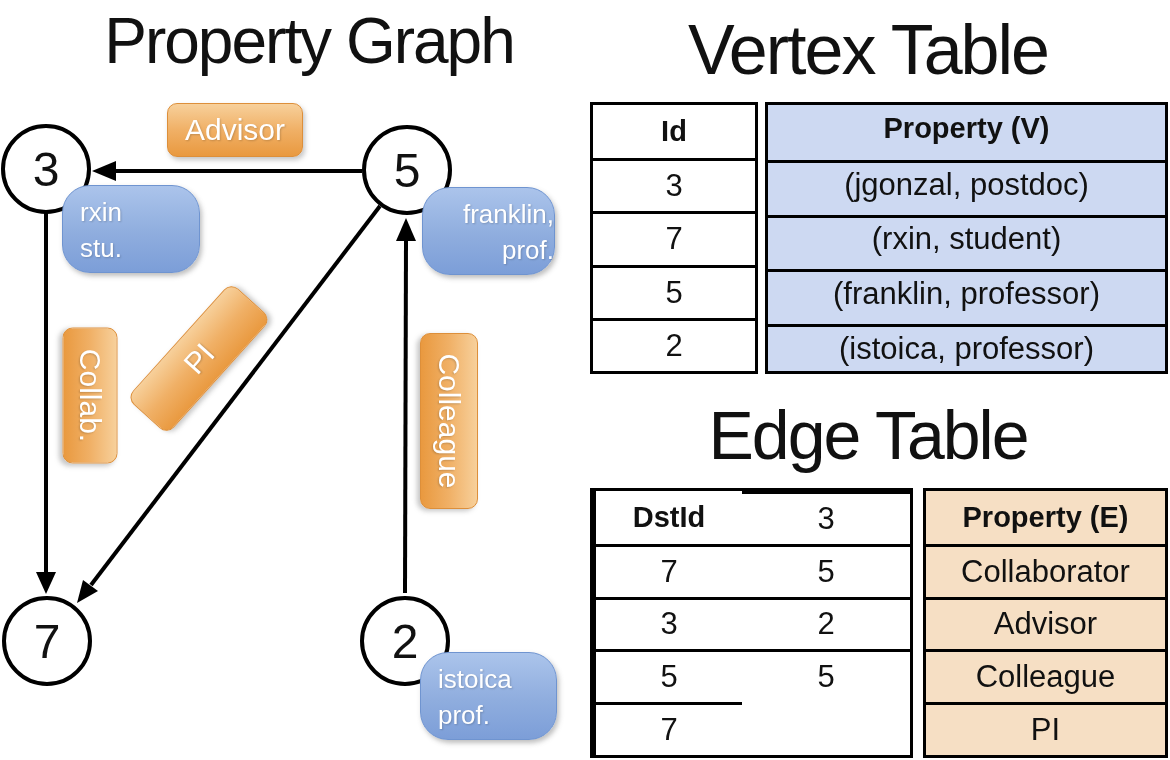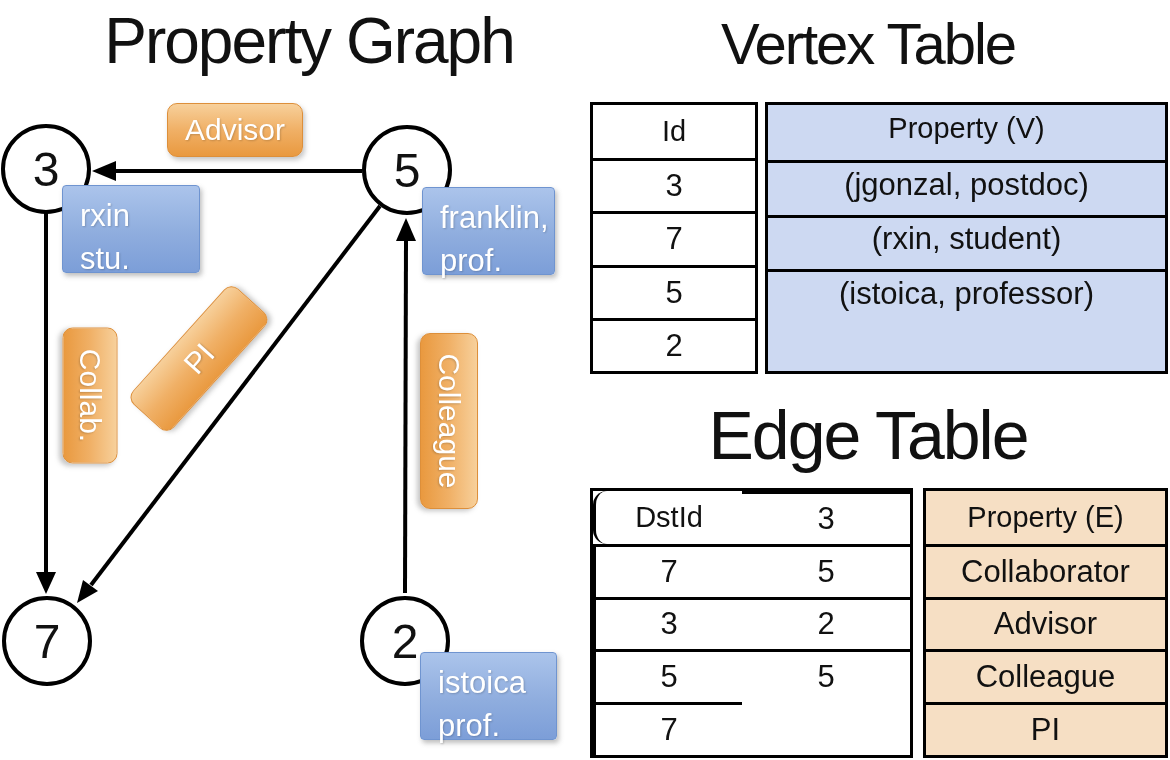--- a/index.html
+++ b/index.html
@@ -16,44 +16,44 @@
   
   .big-title {
     position: absolute;
     text-align: center;
     font-weight: 300;
     color: #111111;
     letter-spacing: -2px;
     white-space: nowrap;
   }
   #title-graph  { left: 20px;  top: 4px;   width: 578px; font-size: 64px; }
-  #title-vertex { left: 585px; top: 10px;  width: 566px; font-size: 58px; }
+  #title-vertex { left: 585px; top: 10px;  width: 566px; font-size: 70px; }
   #title-edge   { left: 585px; top: 396px; width: 566px; font-size: 68px; }
 
   
   .vertex-circle {
     position: absolute;
     width: 90px; height: 90px;
     border: 4px solid #000;
     border-radius: 50%;
     background: #ffffff;
     display: flex; align-items: center; justify-content: center;
     font-size: 48px; font-weight: 300; color: #111;
     z-index: 2;
   }
 
   
   .vbox {
     position: absolute;
-    border-radius: 4px;
+    border-radius: 28px;
     background: linear-gradient(180deg, #abc4eb 0%, #8fadde 55%, #7c9ed8 100%);
     border: 1px solid #6f94d0;
     box-shadow: 2px 3px 5px rgba(110,110,110,0.45);
     color: #ffffff;
-    font-size: 31px;
+    font-size: 26px;
     line-height: 1.38;
     padding: 9px 0 12px 17px;
     text-shadow: 1px 1px 2px rgba(0,0,0,0.18);
     z-index: 3;
   }
 
   
   .ebox {
     position: absolute;
     border-radius: 10px;
@@ -85,21 +85,21 @@
     background: #ffffff;
     z-index: 2;
   }
   .tbl .cell {
     border-top: 3px solid #000;
     display: flex; align-items: center; justify-content: center;
     font-size: 31px; color: #111;
     white-space: nowrap;
   }
   .tbl .cell.first { border-top: none; }
-  .tbl .cell.hdr { font-weight: normal; font-size: 29px; border-radius: 14px; }
+  .tbl .cell.hdr { font-weight: bold; font-size: 29px; }
   .tbl .cell.colsep { border-left: 3px solid #000; }
   .fill-blue { background: #cdd9f2; }
   .fill-tan  { background: #f6dfc4; }
   #vertex-id-table   { left: 590px; top: 102px; width: 168px; height: 272px; }
   #vertex-prop-table { left: 765px; top: 102px; width: 403px; height: 272px; gap: 8px; }
   #edge-ids-table    { left: 590px; top: 488px; width: 323px; height: 270px;
                        grid-template-columns: 149px 1fr; }
   #edge-prop-table   { left: 923px; top: 488px; width: 245px; height: 270px; }
 </style>
 </head>
@@ -136,21 +136,21 @@
     <span>7</span>
   </div>
   <div class="vertex-circle" style="left:360px; top:596px;">
     <span>2</span>
   </div>
 
   <div class="vbox" style="left:62px; top:185px; width:138px; height:88px;">
     <div>rxin</div>
     <div>stu.</div>
   </div>
-  <div class="vbox" style="left:422px; top:187px; width:133px; height:88px;">
+  <div class="vbox" style="left:422px; top:187px; width:133px; height:88px;text-align:right;">
     <div>franklin,</div>
     <div>prof.</div>
   </div>
   <div class="vbox" style="left:420px; top:652px; width:137px; height:88px;">
     <div>istoica</div>
     <div>prof.</div>
   </div>
 
   <div id="ebox-advisor" class="ebox">
     <span>Advisor</span>
@@ -170,20 +170,21 @@
     <div class="cell">3</div>
     <div class="cell">7</div>
     <div class="cell">5</div>
     <div class="cell">2</div>
   </div>
 
   <div id="vertex-prop-table" class="tbl fill-blue">
     <div class="cell hdr first">Property (V)</div>
     <div class="cell">(jgonzal, postdoc)</div>
     <div class="cell">(rxin, student)</div>
+    <div class="cell">(franklin, professor)</div>
     <div class="cell">(istoica, professor)</div>
   </div>
 
   <div id="edge-ids-table" class="tbl">
     <div class="cell hdr first colsep">DstId</div>
     <div class="cell">3</div>
     <div class="cell colsep">7</div>
     <div class="cell">5</div>
     <div class="cell colsep">3</div>
     <div class="cell">2</div>

